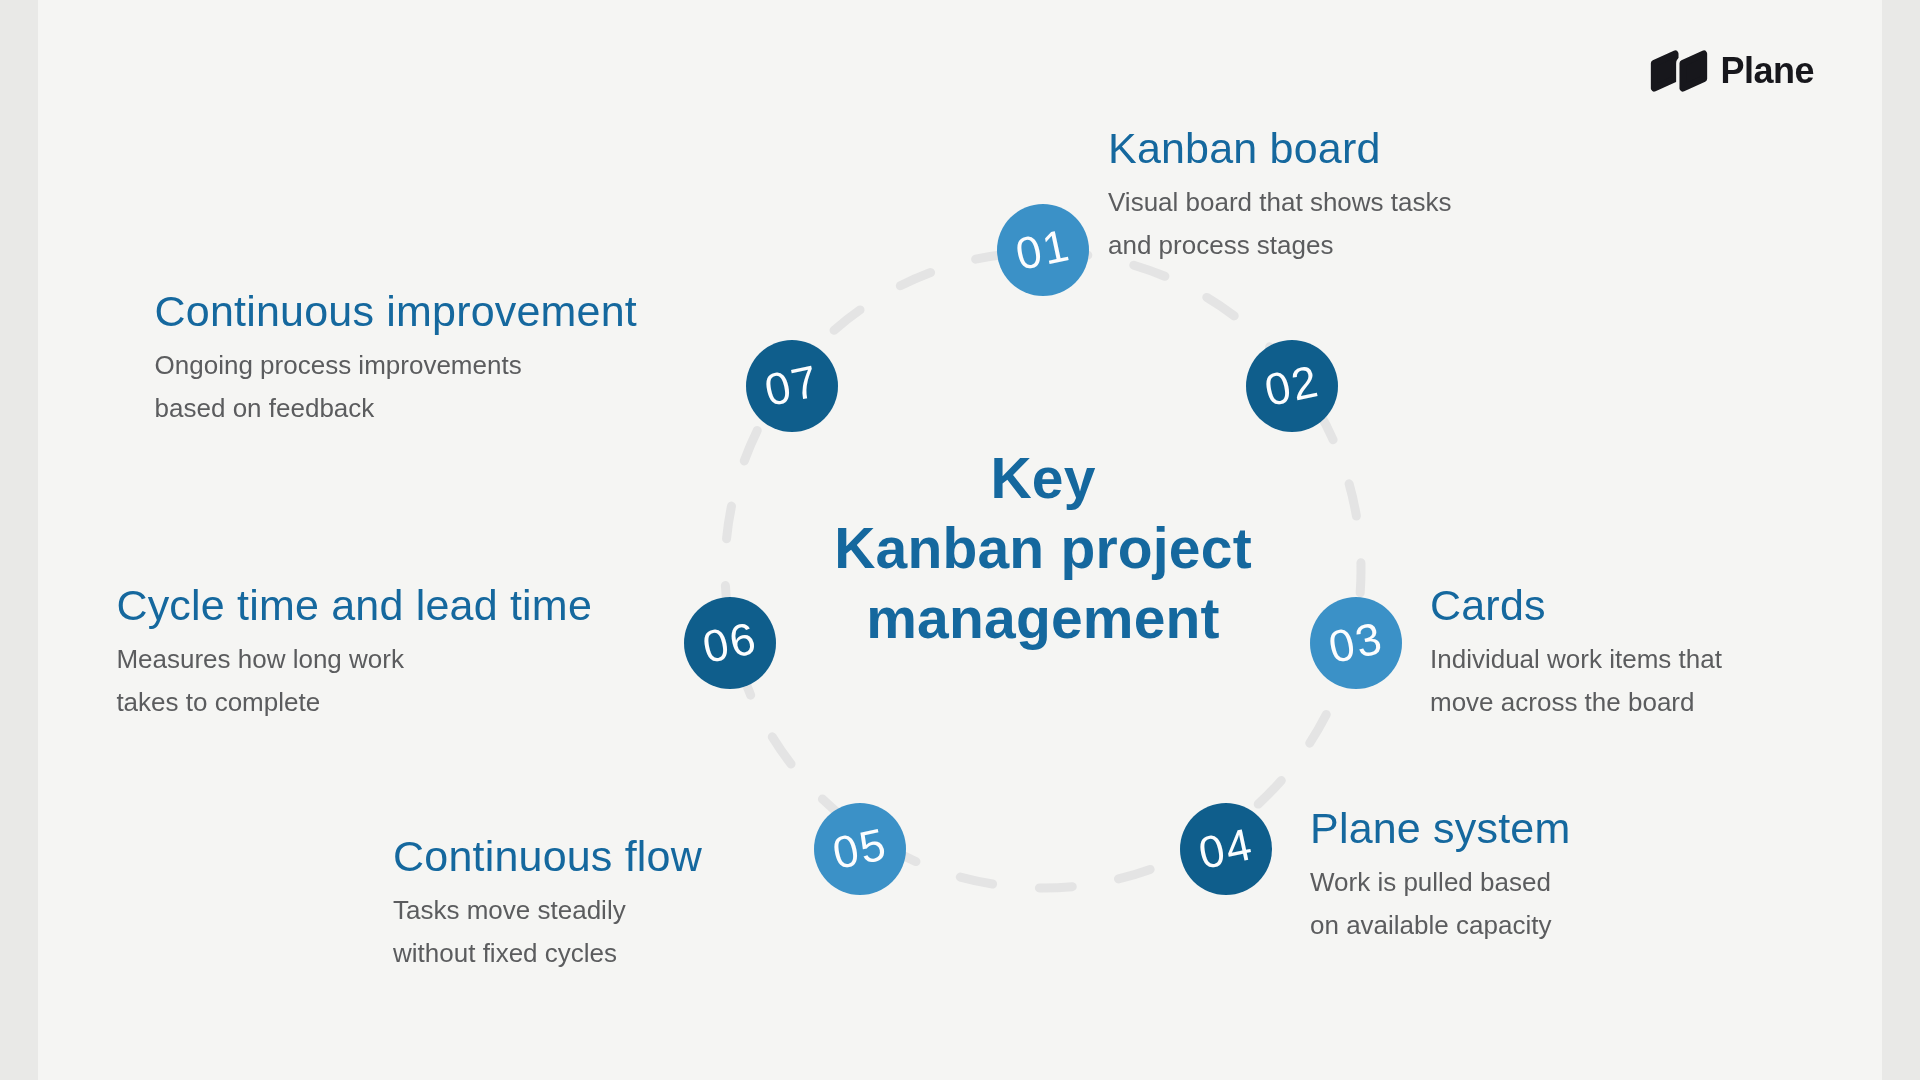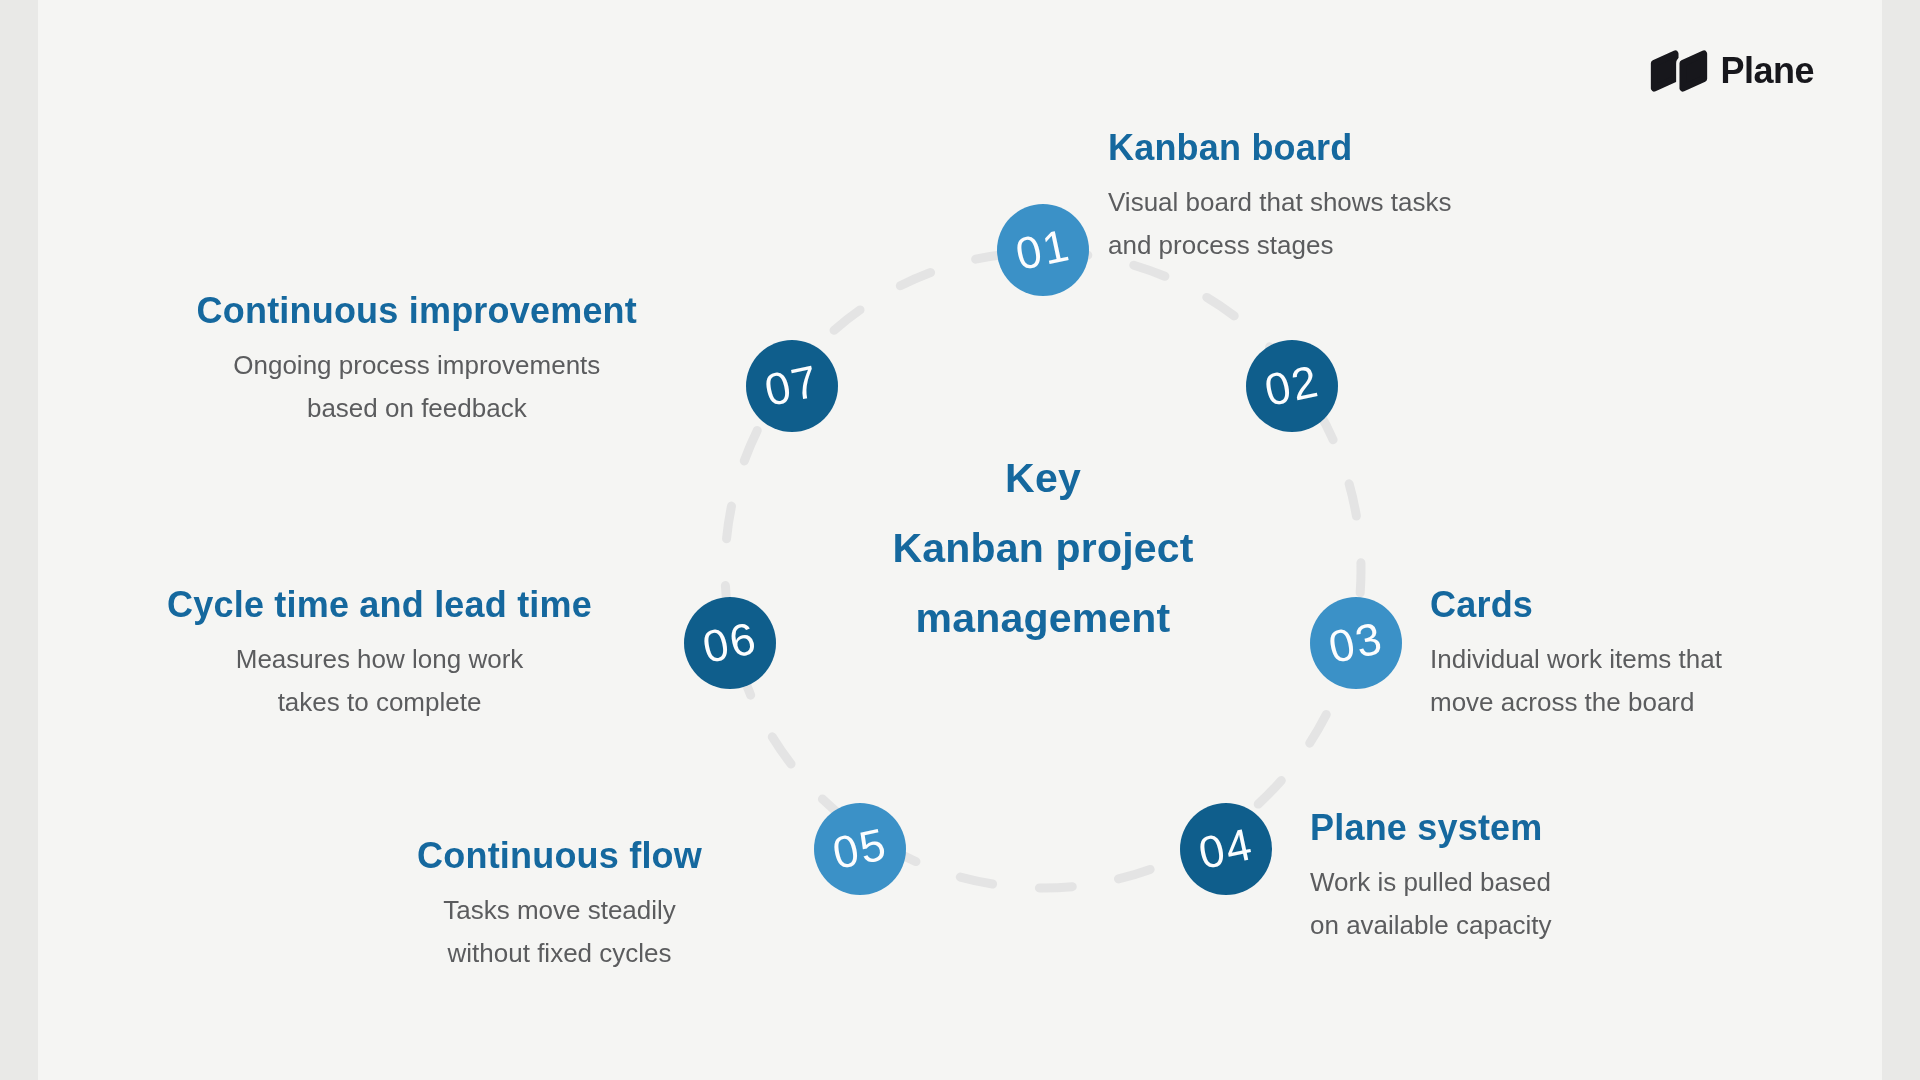--- a/index.html
+++ b/index.html
@@ -43,21 +43,21 @@
   }
 
   
   .title {
     position: absolute;
     left: 705px;
     top: 443px;
     width: 600px;
     text-align: center;
     color: var(--accent-blue, #15689E);
-    font-size: 41px;
+    font-size: 57px;
     line-height: 70px;
     font-weight: 600;
     letter-spacing: 0.2px;
   }
 
   
   .node {
     position: absolute;
     width: 92px;
     height: 92px;
@@ -80,35 +80,35 @@
   .node-3 { left: 1272px; top: 597px; }
   .node-4 { left: 1142px; top: 803px; }
   .node-5 { left: 776px;  top: 803px; }
   .node-6 { left: 646px;  top: 597px; }
   .node-7 { left: 708px;  top: 340px; }
 
   
   .label { position: absolute; }
   .label h2 {
     margin: 0;
-    font-size: 36px;
+    font-size: 43px;
     line-height: 40px;
-    font-weight: 700;
+    font-weight: 400;
     letter-spacing: 0.2px;
     color: var(--accent-blue, #15689E);
   }
   .label p {
     margin: 13px 0 0;
     font-size: 26px;
     line-height: 43px;
     font-weight: 400;
     color: var(--text-gray, #5B5C5E);
   }
   .label.align-left  { text-align: left; }
-  .label.align-right { text-align: center; }
+  .label.align-right { text-align: left; }
 
   .label-1 { left: 1070px; top: 128px; }
   .label-2 { left: 1318px; top: 323px; }
   .label-3 { left: 1392px; top: 585px; }
   .label-4 { left: 1272px; top: 808px; }
   .label-5 { right: 1180px; top: 836px; }
   .label-6 { right: 1290px; top: 585px; }
   .label-7 { right: 1245px; top: 291px; }
 </style>
 </head>

